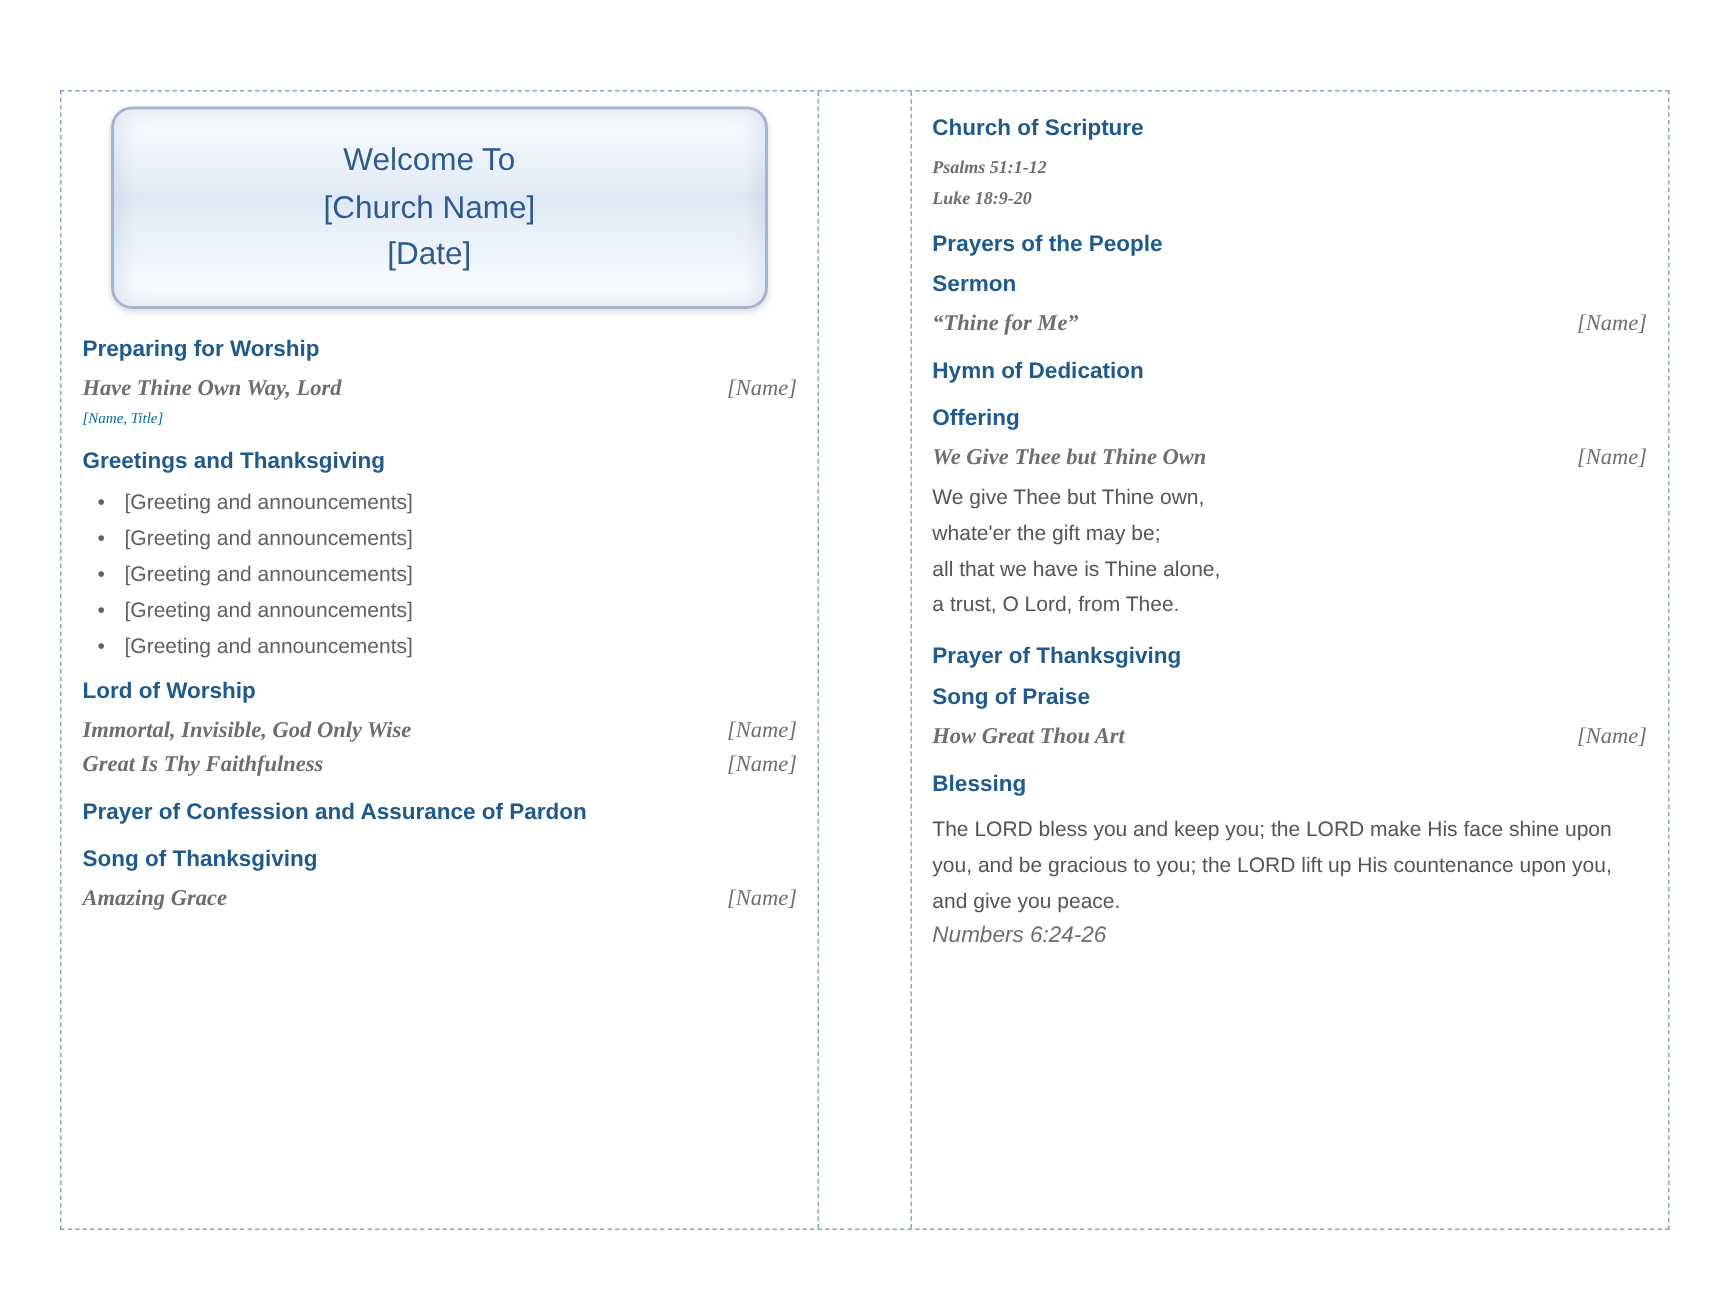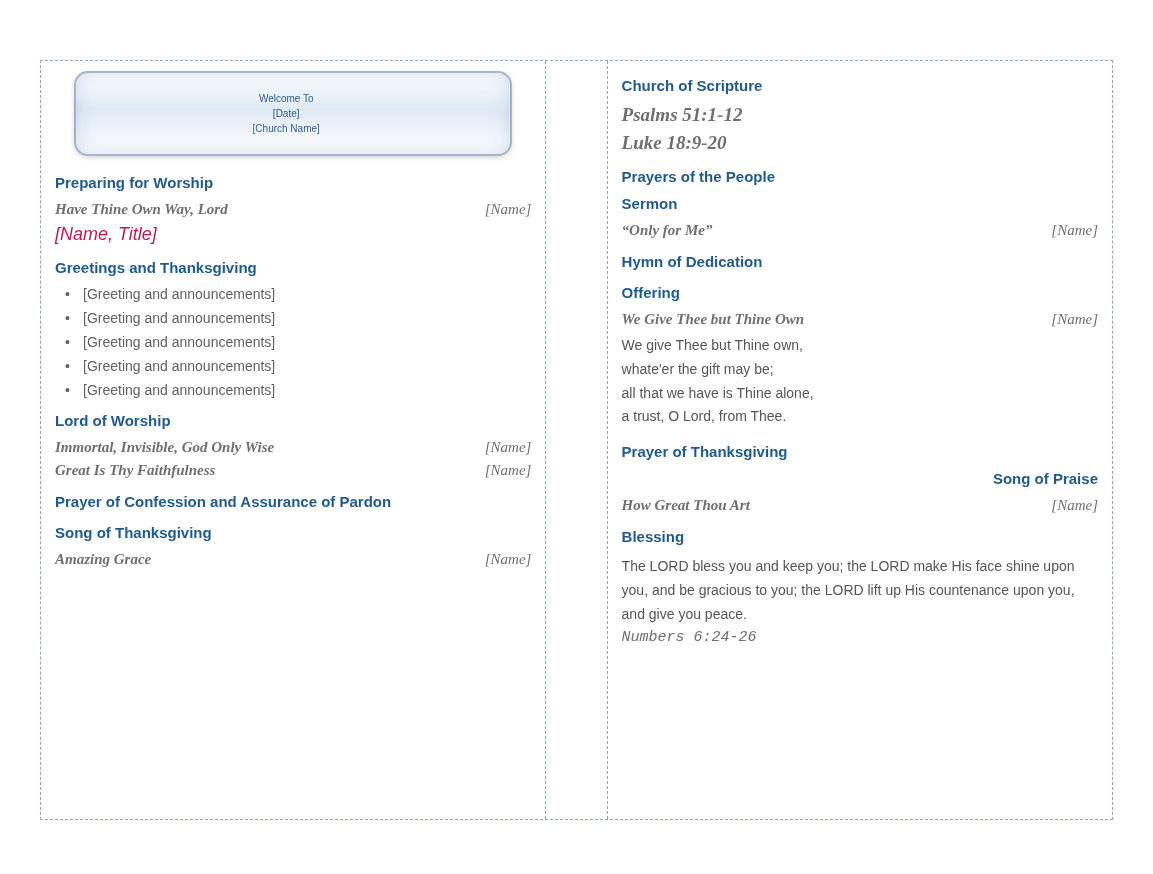--- a/index.html
+++ b/index.html
@@ -37,21 +37,21 @@
     .welcome-box {
       margin: 0 auto 18px auto;
       width: 92%;
       border: 2px solid #a3b4cc;
       border-radius: 14px;
       background: linear-gradient(to bottom, #ffffff 0%, #dfe9f5 45%, #ffffff 100%);
       box-shadow: inset 0 0 18px rgba(135,160,200,0.35), 0 2px 5px rgba(0,0,0,0.15);
       text-align: center;
       padding: 18px 24px 18px 10px;
       color: #2e5b8f;
-      font-size: 10px;
+      font-size: 21px;
       line-height: 1.5;
     }
     .welcome-box div {
       margin: 0;
     }
     .section-header {
       color: #1f5a8d;
       font-weight: bold;
       font-size: 15px;
       margin-top: 14px;
@@ -73,24 +73,24 @@
       color: #6e6e6e;
       font-size: 15px;
     }
     .name-right {
       font-family: 'Palatino Linotype', 'Book Antiqua', Palatino, serif;
       font-style: italic;
       color: #6e6e6e;
       font-size: 15px;
     }
     .sub-italic {
-      font-family: Liberation Sans, sans-serif;
-      font-style: italic;
-      color: #be185d;
-      font-size: 18px;
+      font-family: Liberation Serif, serif;
+      font-style: italic;
+      color: #0369a1;
+      font-size: 10px;
       margin-bottom: 6px;
     }
     ul.announcements {
       list-style: none;
       padding-left: 6px;
       margin-top: 8px;
     }
     ul.announcements li {
       font-family: 'Century Gothic', 'Futura', Arial, sans-serif;
       color: #606060;
@@ -104,48 +104,48 @@
       position: absolute;
       left: 4px;
       top: 0;
       color: #606060;
     }
     .scripture {
       font-family: 'Palatino Linotype', 'Book Antiqua', Palatino, serif;
       font-style: italic;
       font-weight: bold;
       color: #6e6e6e;
-      font-size: 19px;
+      font-size: 12px;
       margin-bottom: 6px;
     }
     .body-text {
       font-family: 'Century Gothic', 'Futura', Arial, sans-serif;
       color: #555555;
       font-size: 14px;
       line-height: 1.7;
       margin-top: 6px;
     }
     .verse-ref {
-      font-family: Liberation Mono, monospace;
+      font-family: Liberation Sans, sans-serif;
       font-style: italic;
       color: #6e6e6e;
       font-size: 15px;
       margin-top: 2px;
     }
   </style>
 </head>
 <body>
 
 <div class="page">
 
   <div class="column col-left">
     <div class="welcome-box">
       <div>Welcome To</div>
+      <div>[Church Name]</div>
       <div>[Date]</div>
-      <div>[Church Name]</div>
     </div>
 
     <div class="section-header first">Preparing for Worship</div>
     <div class="hymn-row">
       <span class="hymn-title">Have Thine Own Way, Lord</span>
       <span class="name-right">[Name]</span>
     </div>
     <div class="sub-italic">[Name, Title]</div>
 
     <div class="section-header">Greetings and Thanksgiving</div>
@@ -178,38 +178,38 @@
   <div class="col-mid"></div>
 
   <div class="column col-right">
     <div class="section-header first">Church of Scripture</div>
     <div class="scripture">Psalms 51:1-12</div>
     <div class="scripture">Luke 18:9-20</div>
 
     <div class="section-header">Prayers of the People</div>
     <div class="section-header" style="margin-top:4px;">Sermon</div>
     <div class="hymn-row">
-      <span class="hymn-title">“Only for Me”</span>
+      <span class="hymn-title">“Thine for Me”</span>
       <span class="name-right">[Name]</span>
     </div>
 
     <div class="section-header">Hymn of Dedication</div>
 
     <div class="section-header">Offering</div>
     <div class="hymn-row">
       <span class="hymn-title">We Give Thee but Thine Own</span>
       <span class="name-right">[Name]</span>
     </div>
     <div class="body-text" style="white-space:pre-line;">We give Thee but Thine own,
 whate'er the gift may be;
 all that we have is Thine alone,
 a trust, O Lord, from Thee.</div>
 
     <div class="section-header">Prayer of Thanksgiving</div>
-    <div class="section-header" style="margin-top:6px;text-align:right;">Song of Praise</div>
+    <div class="section-header" style="margin-top:6px;">Song of Praise</div>
     <div class="hymn-row">
       <span class="hymn-title">How Great Thou Art</span>
       <span class="name-right">[Name]</span>
     </div>
 
     <div class="section-header">Blessing</div>
     <div class="body-text">The LORD bless you and keep you; the LORD make His face shine upon you, and be gracious to you; the LORD lift up His countenance upon you, and give you peace.</div>
     <div class="verse-ref">Numbers 6:24-26</div>
   </div>
 

